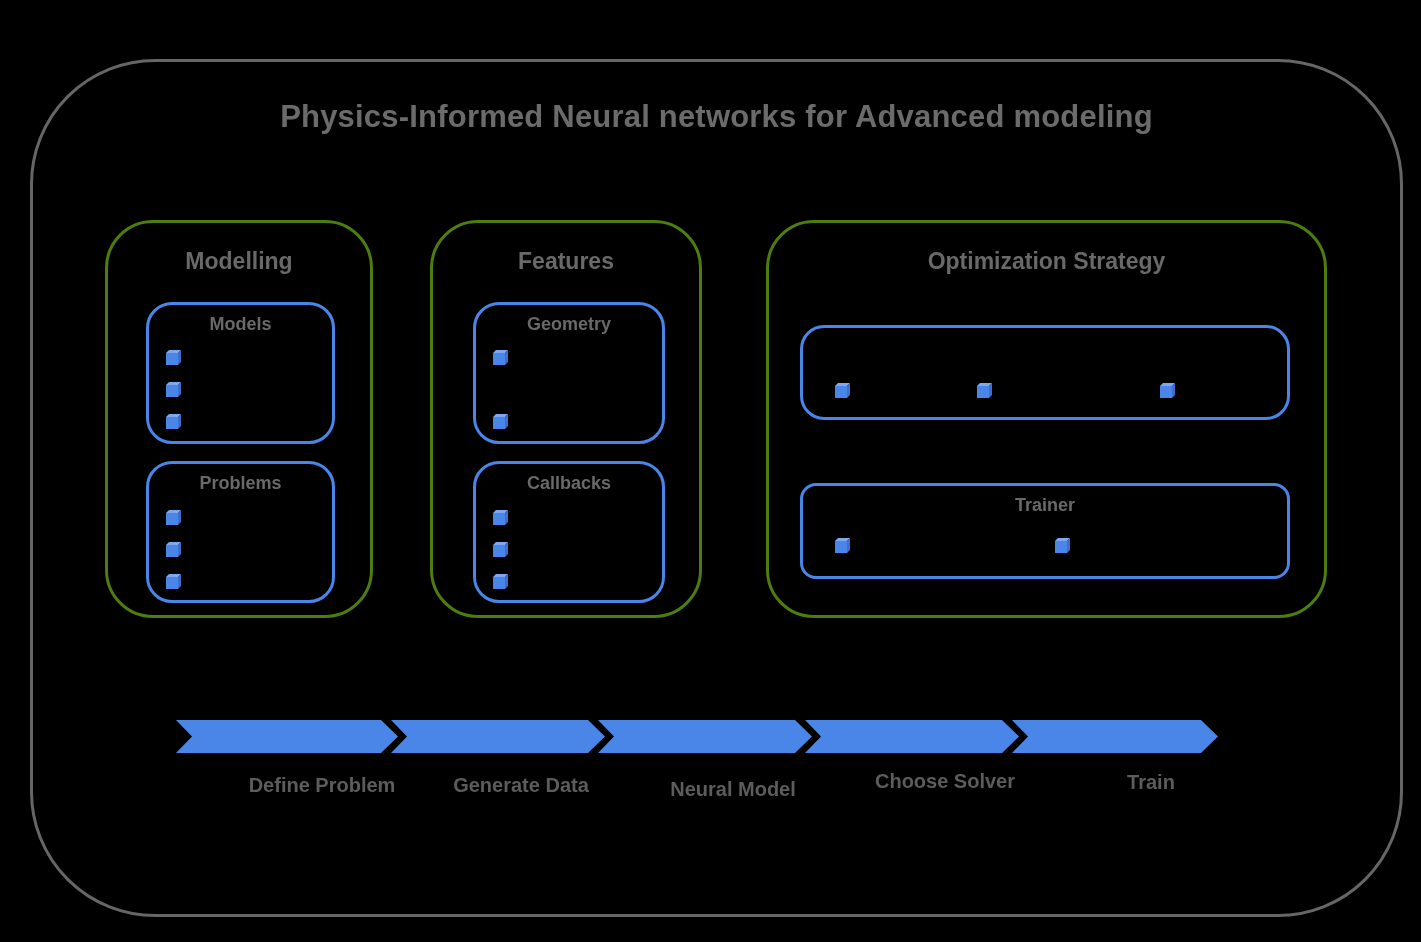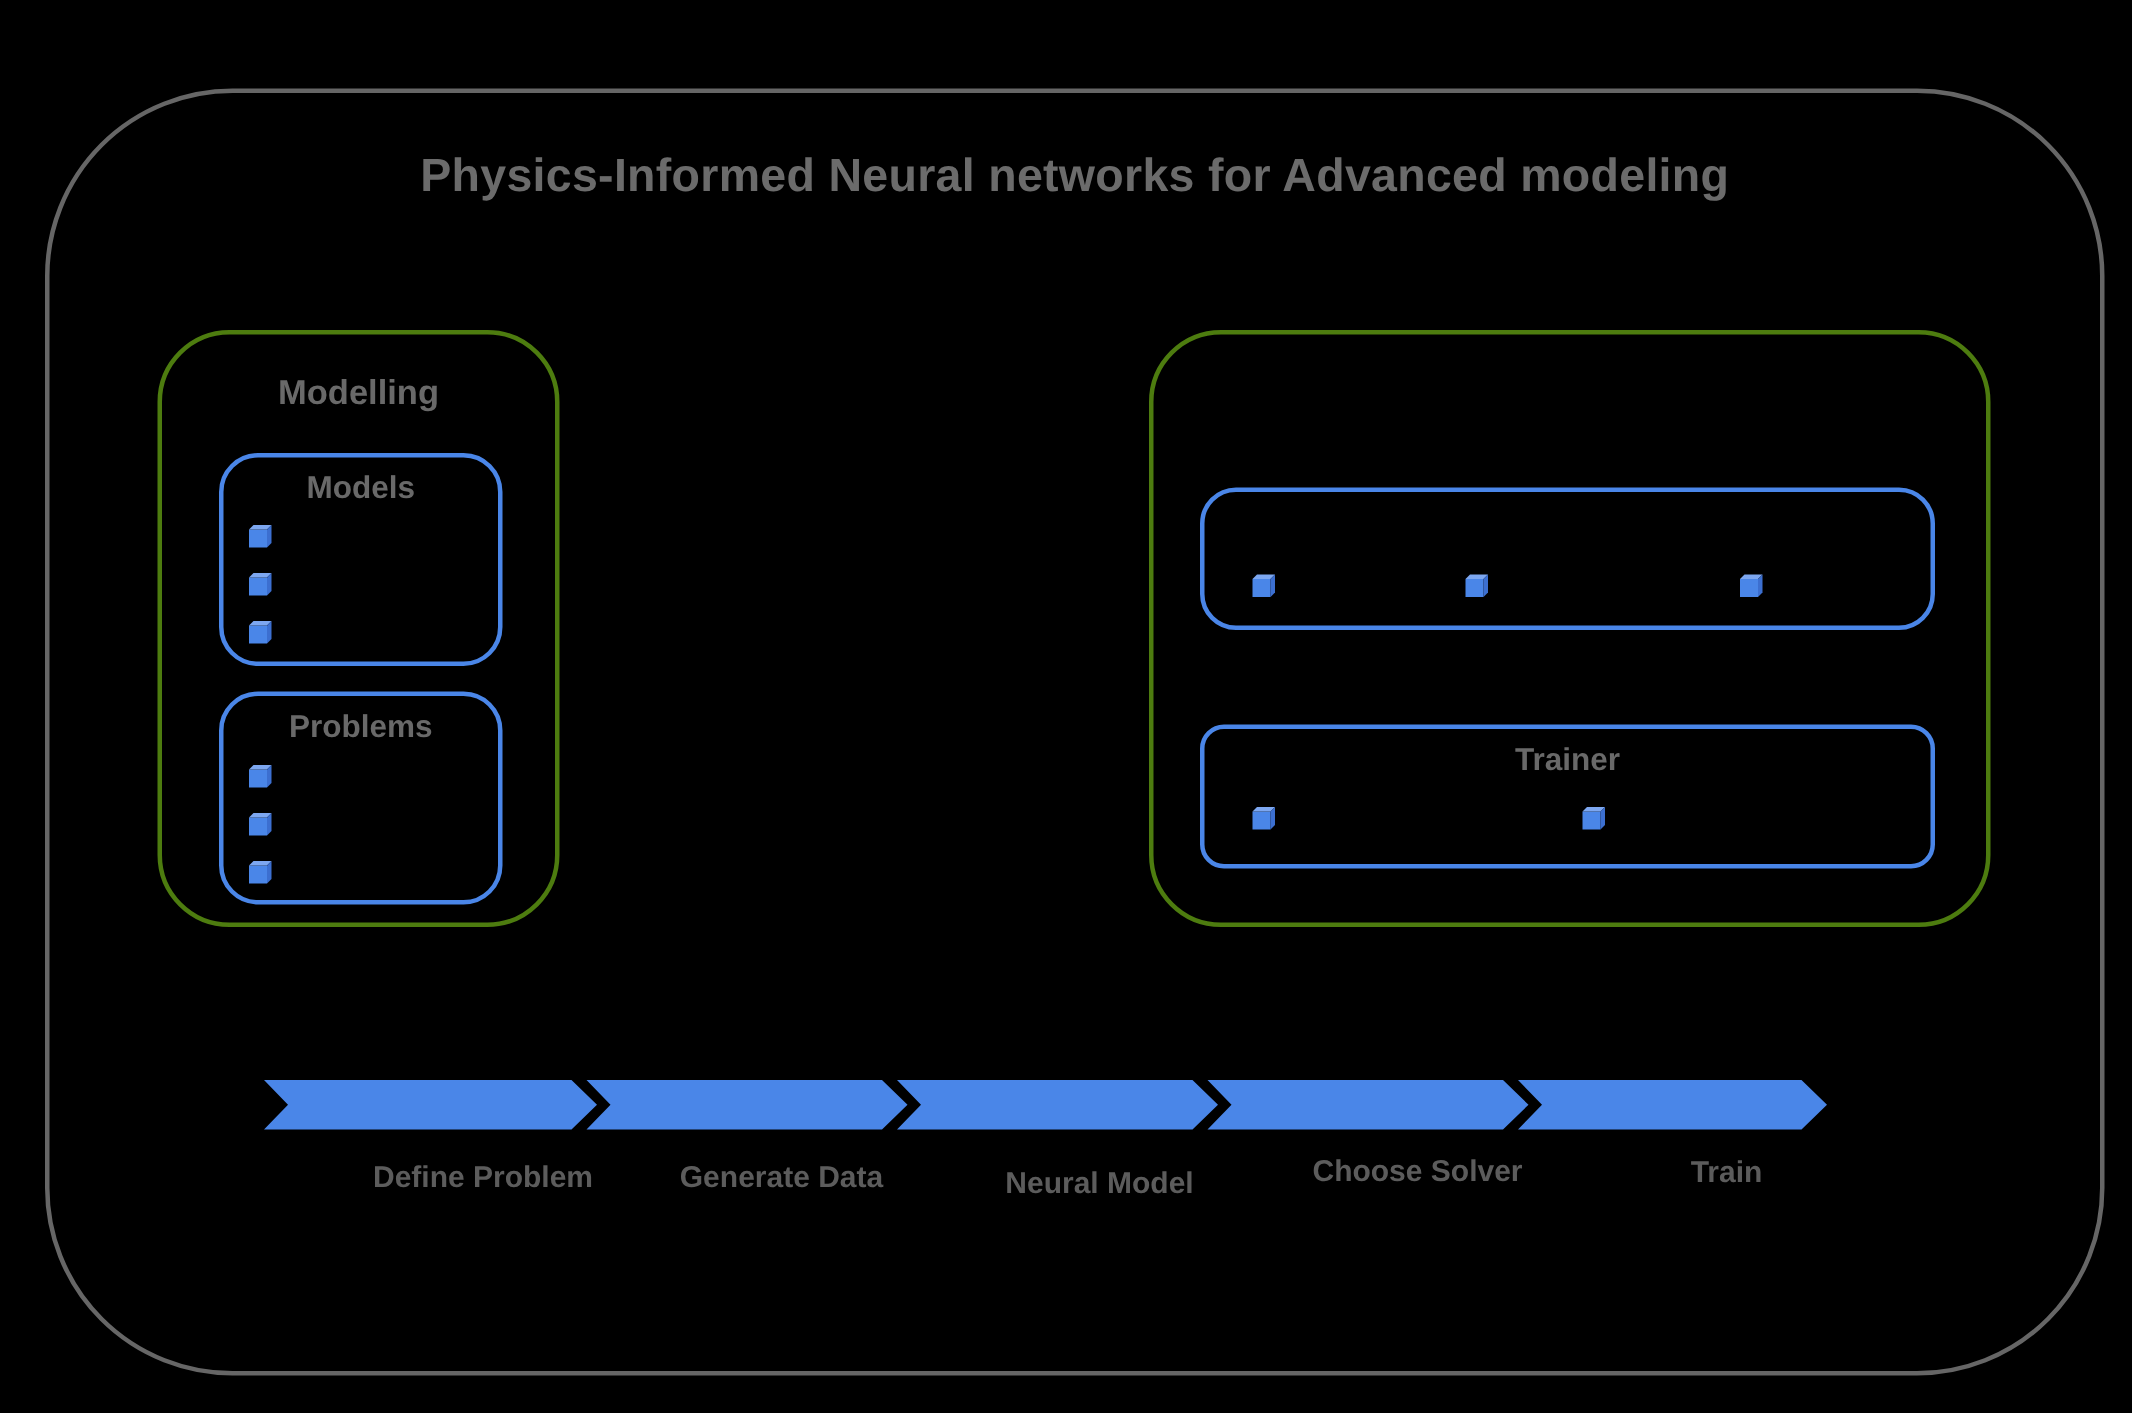--- a/index.html
+++ b/index.html
@@ -25,21 +25,21 @@
   .group-title {
     position:absolute; left:0; top:25px; width:100%;
     text-align:center; font-size:23px; font-weight:bold; color:#696969;
   }
   .card {
     position:absolute; border:3px solid #4a86e8; border-radius:26px;
     box-sizing:border-box;
   }
   .card-title {
     position:absolute; left:0; top:9px; width:100%;
-    text-align:center; font-size:21px; font-weight:bold; color:#696969;
+    text-align:center; font-size:18px; font-weight:bold; color:#696969;
   }
   .cube { position:absolute; width:12px; height:12px; background:#4a86e8; }
   .cube::before {
     content:""; position:absolute; left:0; top:-3px; width:12px; height:3px;
     background:#7da7f0; transform:skewX(-45deg); transform-origin:0 100%;
   }
   .cube::after {
     content:""; position:absolute; right:-3px; top:0; width:3px; height:12px;
     background:#3c6fd0; transform:skewY(-45deg); transform-origin:0 0;
   }
@@ -68,22 +68,39 @@
     </div>
 
     <div class="card" style="left:38px; top:238px; width:189px; height:142px;">
       <div class="card-title">Problems</div>
       <span class="cube" style="left:17px; top:49px;"></span>
       <span class="cube" style="left:17px; top:81px;"></span>
       <span class="cube" style="left:17px; top:113px;"></span>
     </div>
   </section>
 
+  <section class="group" style="left:430px; top:220px; width:272px; height:398px;">
+    <div class="group-title">Features</div>
+
+    <div class="card" style="left:40px; top:79px; width:192px; height:142px;">
+      <div class="card-title">Geometry</div>
+      <span class="cube" style="left:17px; top:48px;"></span>
+      <span class="cube" style="left:17px; top:112px;"></span>
+    </div>
+
+    <div class="card" style="left:40px; top:238px; width:192px; height:142px;">
+      <div class="card-title">Callbacks</div>
+      <span class="cube" style="left:17px; top:49px;"></span>
+      <span class="cube" style="left:17px; top:81px;"></span>
+      <span class="cube" style="left:17px; top:113px;"></span>
+    </div>
+  </section>
 
   <section class="group" style="left:766px; top:220px; width:561px; height:398px;">
+    <div class="group-title">Optimization Strategy</div>
 
     <div class="card" style="left:31px; top:102px; width:490px; height:95px; border-radius:24px;">
       <span class="cube" style="left:32px; top:58px;"></span>
       <span class="cube" style="left:174px; top:58px;"></span>
       <span class="cube" style="left:357px; top:58px;"></span>
     </div>
 
     <div class="card" style="left:31px; top:260px; width:490px; height:96px; border-radius:16px;">
       <div class="card-title">Trainer</div>
       <span class="cube" style="left:32px; top:55px;"></span>

